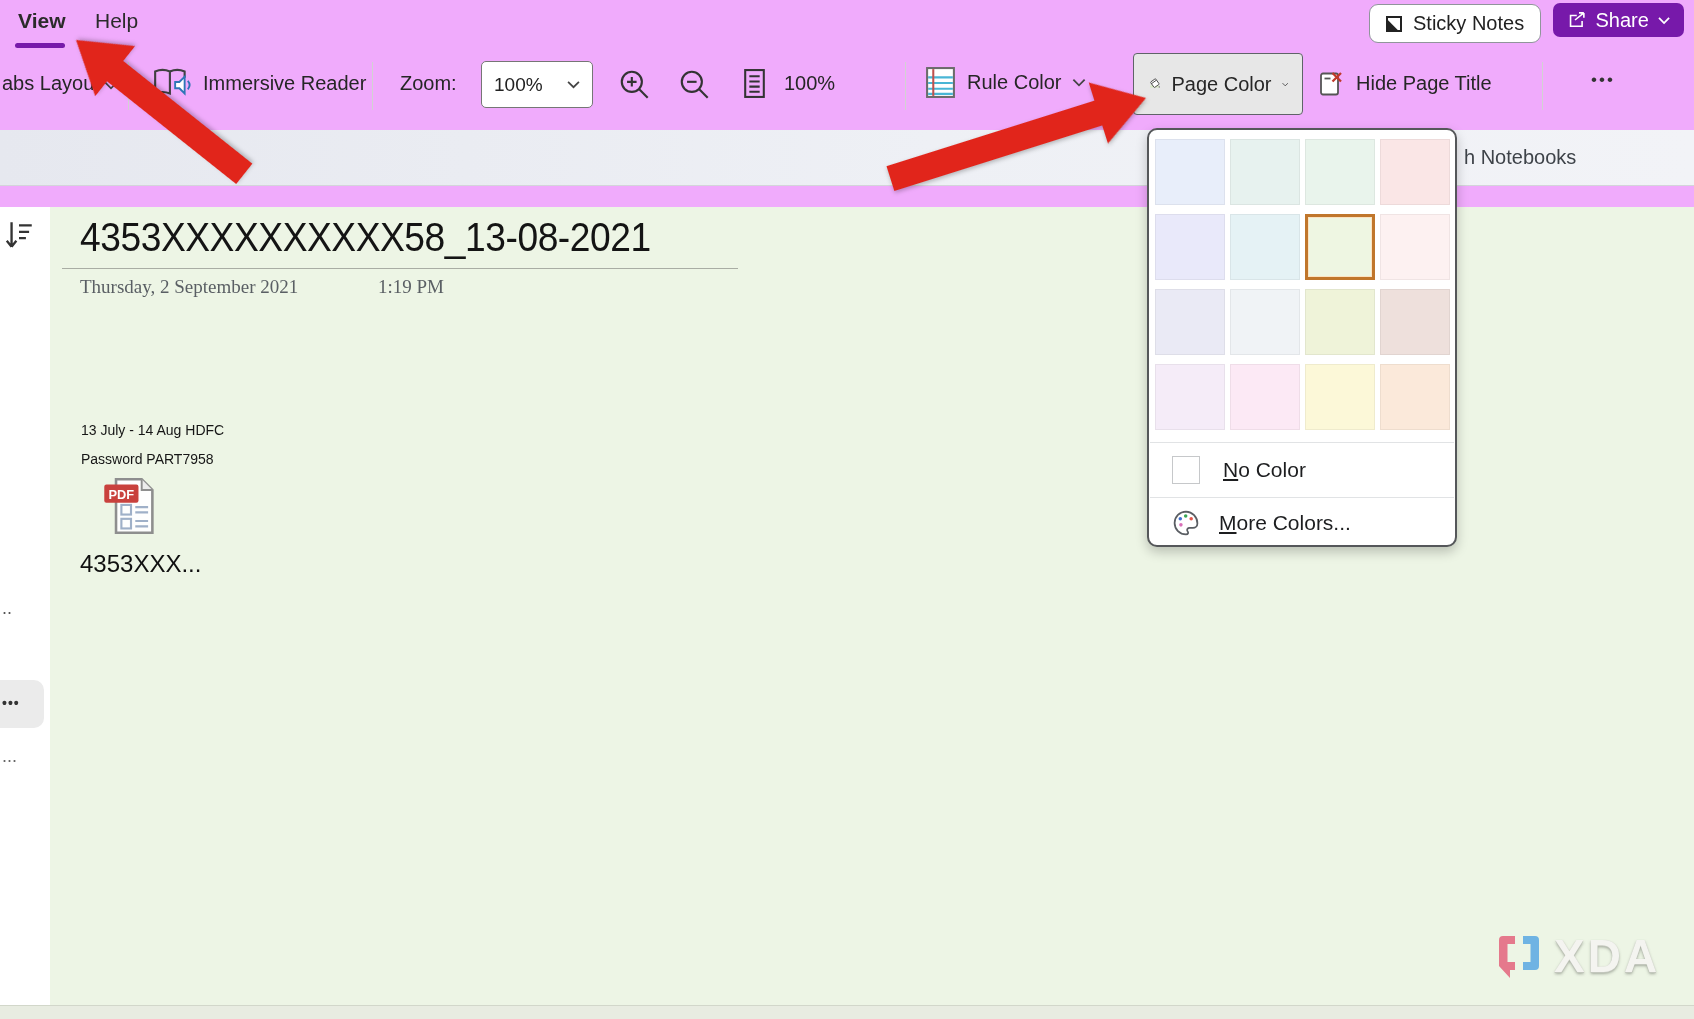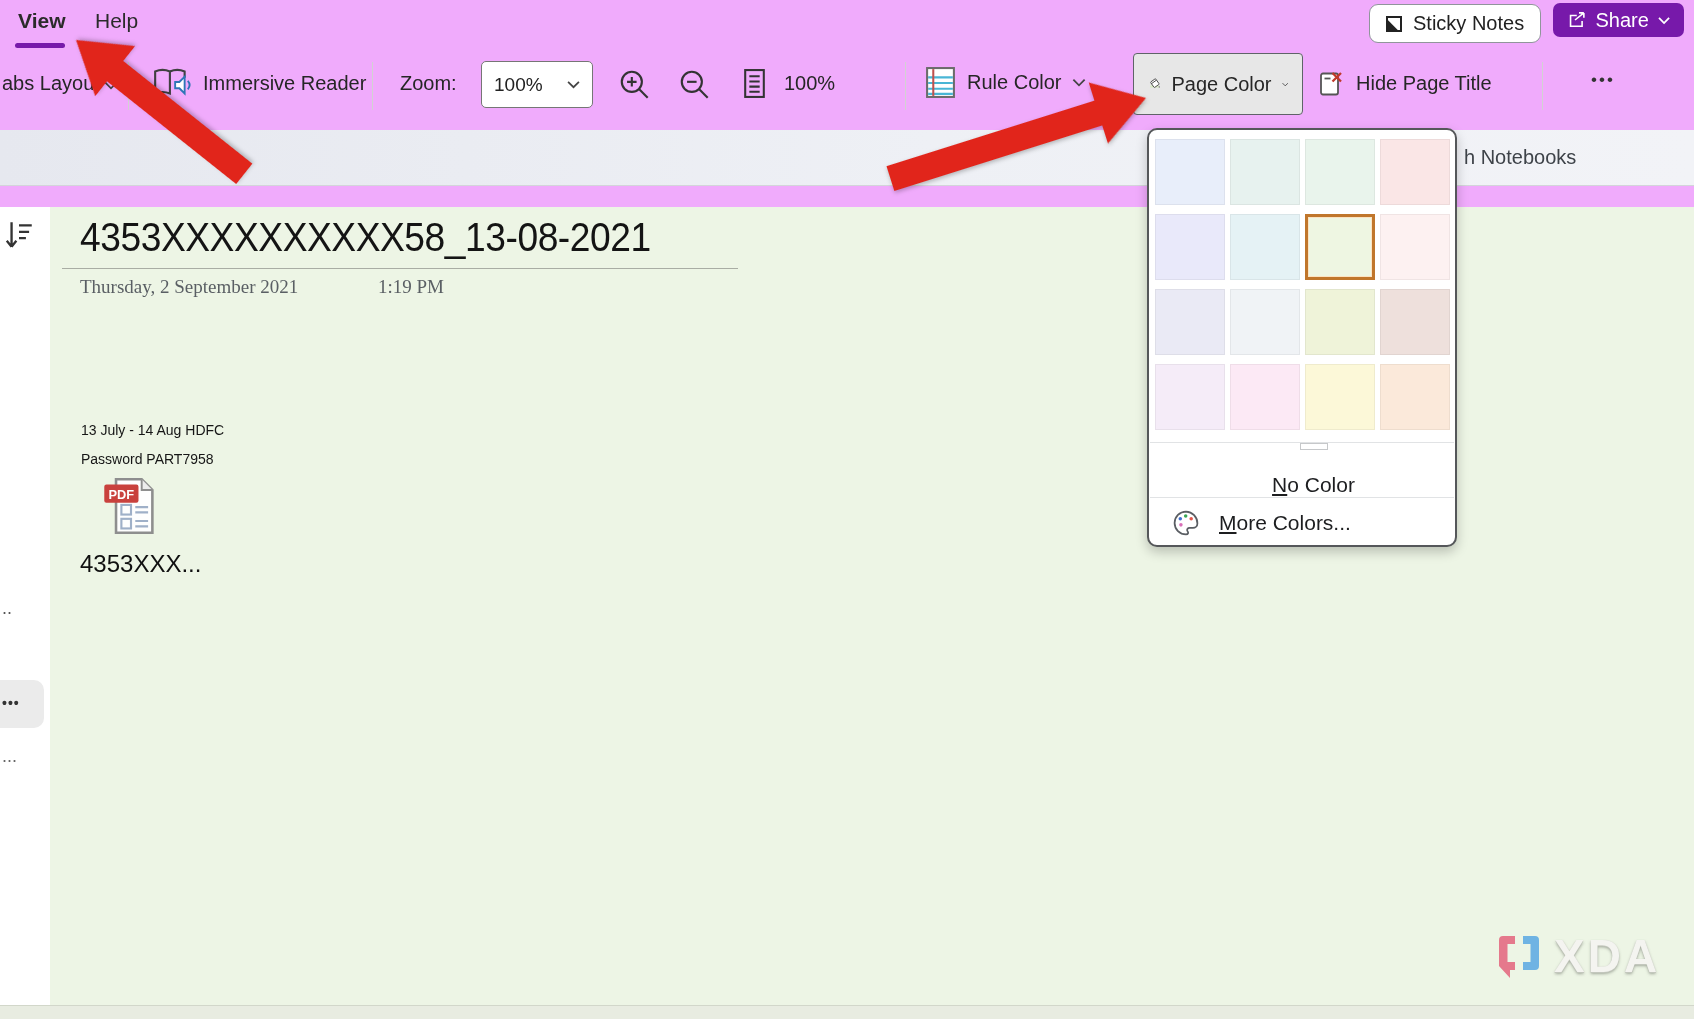--- a/index.html
+++ b/index.html
@@ -244,21 +244,21 @@
         <div class="swatch" style="background: rgb(240, 243, 246);"></div>
         <div class="swatch" style="background: rgb(239, 243, 217);"></div>
         <div class="swatch" style="background: rgb(238, 224, 220);"></div>
         <div class="swatch" style="background: rgb(245, 236, 248);"></div>
         <div class="swatch" style="background: rgb(252, 233, 245);"></div>
         <div class="swatch" style="background: rgb(252, 248, 216);"></div>
         <div class="swatch" style="background: rgb(251, 233, 218);"></div>
       </div>
 
     <div class="dd-divider" style="top:312px; width:304px;"></div>
-    <div style="position:absolute; left:0; top:313px; width:100%; height:54px; display:flex; align-items:center; gap:23px; padding-left:23px;flex-direction:column;">
+    <div style="position:absolute; left:0; top:313px; width:100%; height:54px; display:flex; align-items:center; gap:23px; padding-left:23px;">
       <div class="nocolor-swatch"></div>
       <div class="dd-row-label"><span class="u">N</span><span>o Color</span></div>
     </div>
 
     <div class="dd-divider" style="top:367px; width:304px;"></div>
     <div style="position:absolute; left:0; top:368px; width:100%; height:49px; display:flex; align-items:center; gap:19px; padding-left:23px;">
       <svg width="28" height="28" viewBox="0 0 27 27" fill="none">
         <path d="M13.5,2.5 a11,11 0 1 0 0,22 c2.2,0 2.6,-1.6 1.5,-3.1 c-1.1,-1.6 0,-3.2 2,-3.2 h3.2 a4.3,4.3 0 0 0 4.3,-4.3 a11.4,11.4 0 0 0 -11,-11.4 z" stroke="#5a5e63" stroke-width="1.7"></path>
         <circle cx="8" cy="9.5" r="1.7" fill="#3f6fd1"></circle>
           <circle cx="13.2" cy="6.8" r="1.7" fill="#3aa757"></circle>

